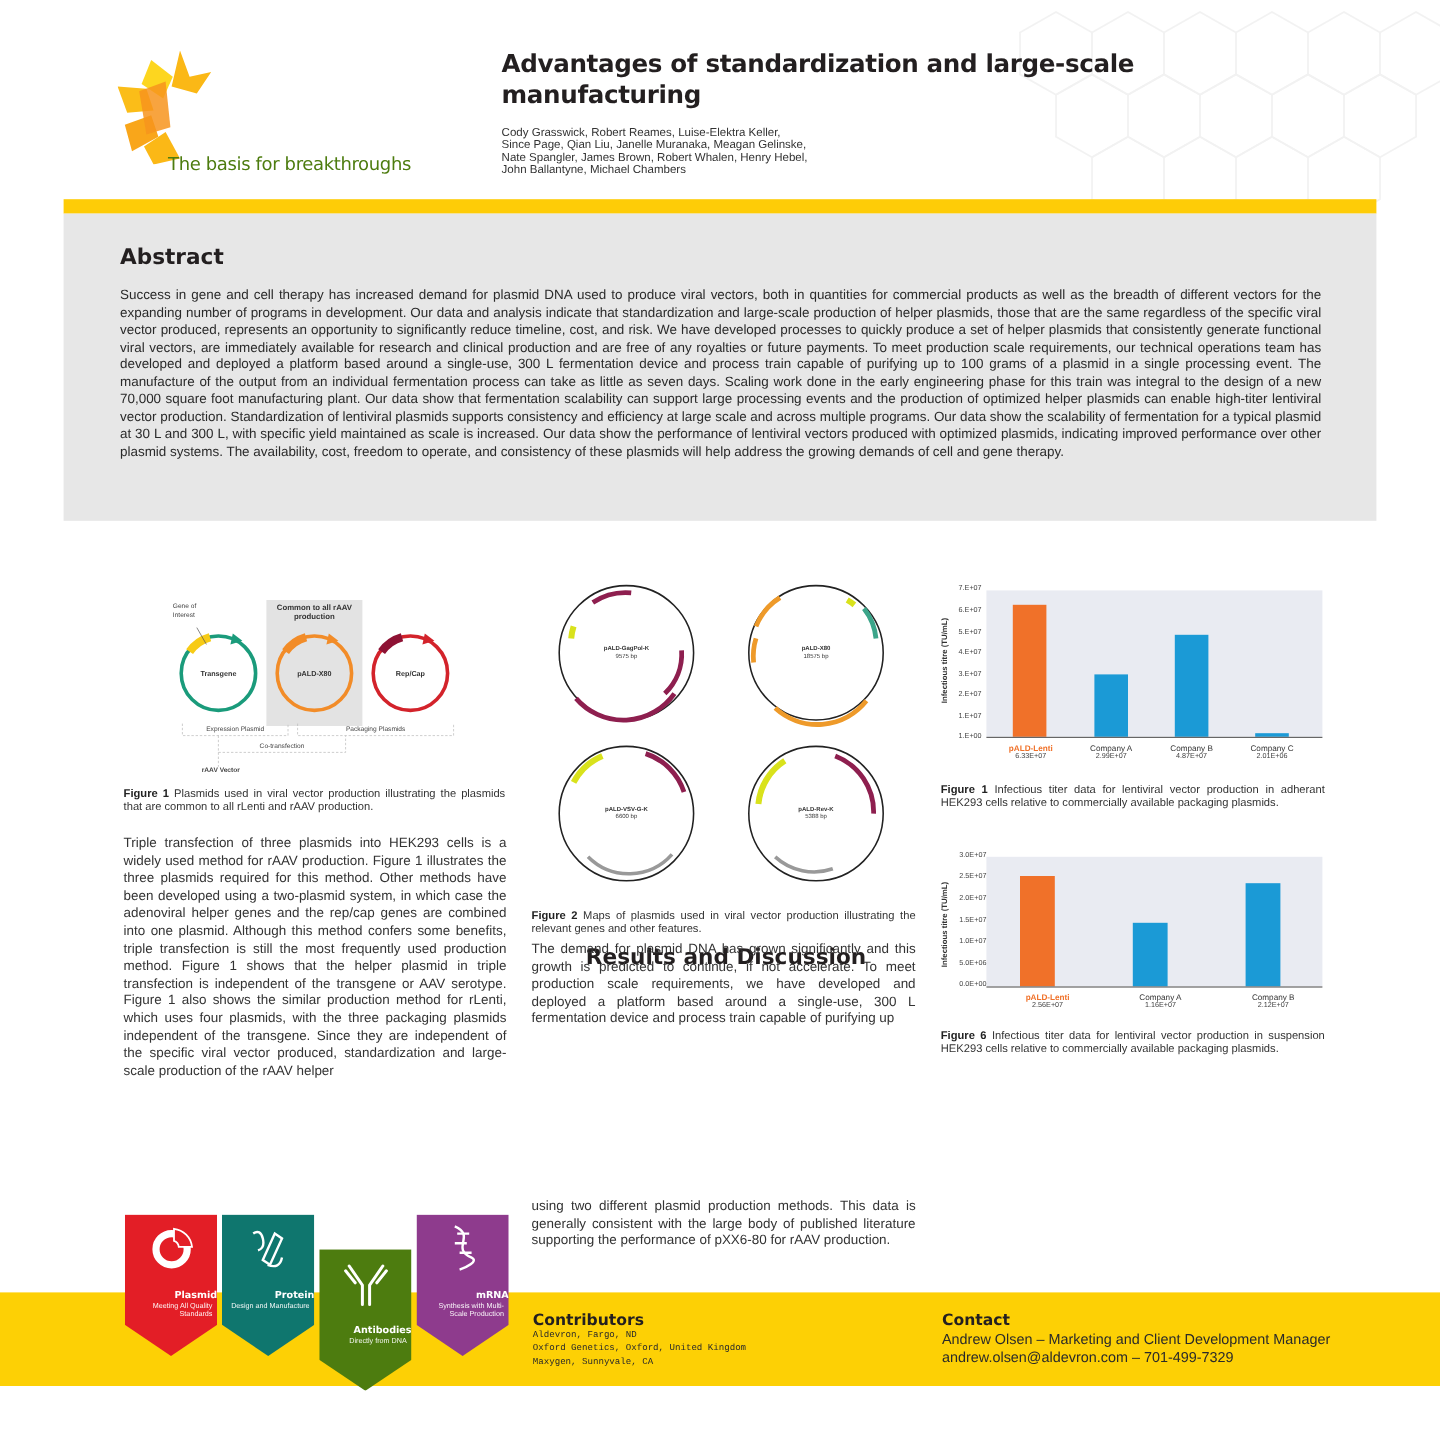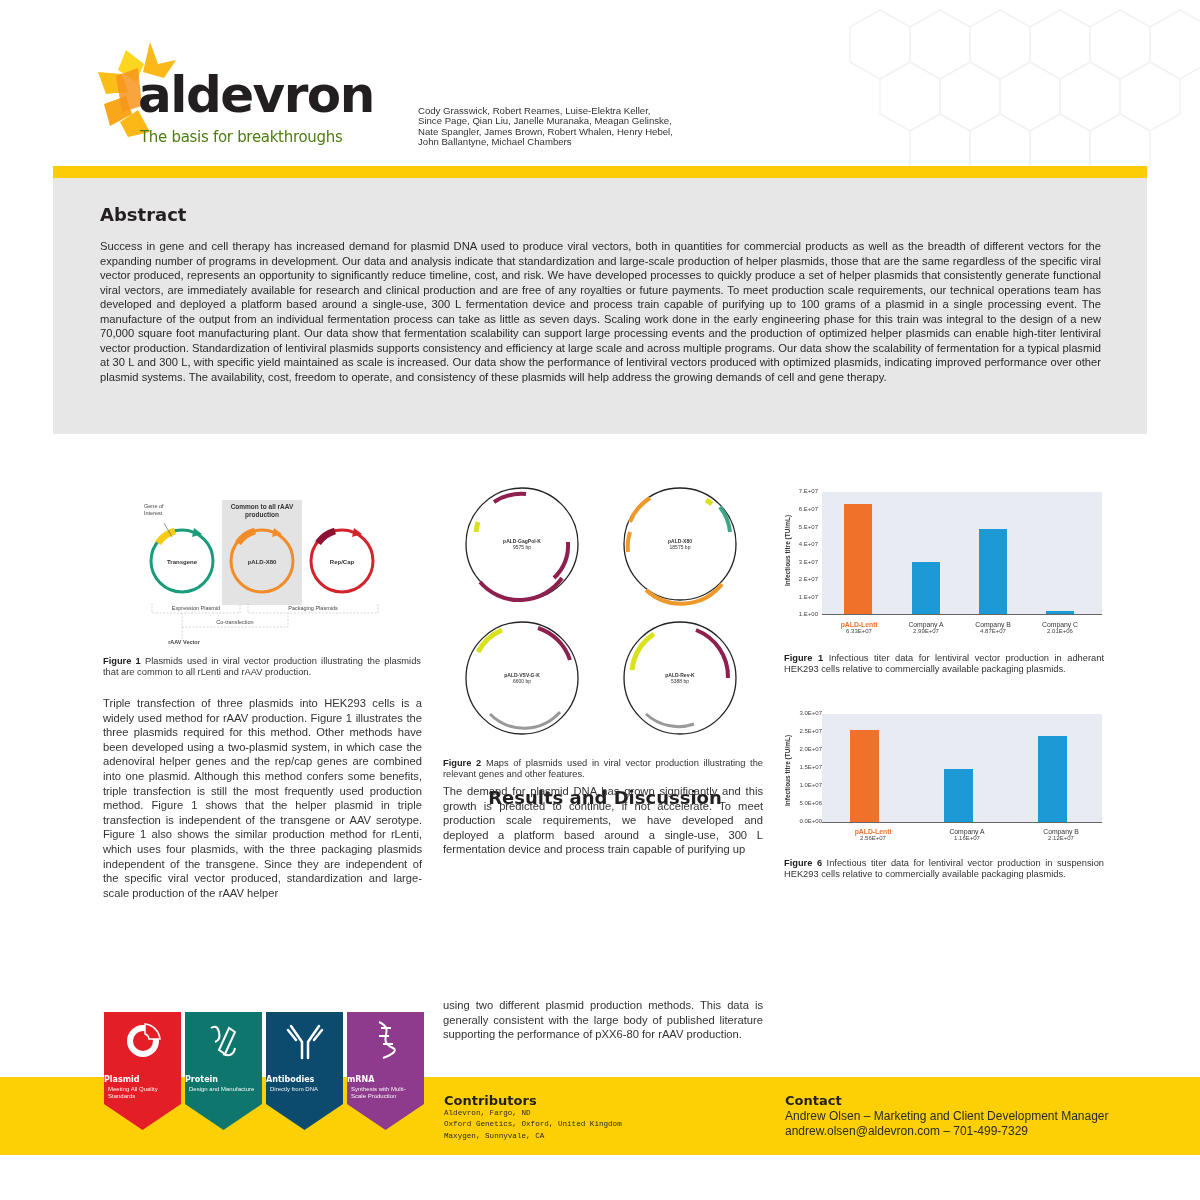--- a/index.html
+++ b/index.html
@@ -42,21 +42,21 @@
   .axis-line { position: absolute; height: 1px; background: #666; }
 
   .results-title { left: 440px; top: 787px; width: 330px; text-align: center; font-family: "DejaVu Sans", sans-serif; font-weight: bold; font-size: 18px; color: #231f20; }
 
   
   .footer-band { left: 0; top: 1077px; width: 1200px; height: 78px; background: #fdd005; }
   .footer-h { font-family: "DejaVu Sans", sans-serif; font-weight: bold; color: #231f20; font-size: 13px; }
   .contributors-text { font-size: 7.6px; line-height: 11.3px; color: #2a2a2a; }
   .contact-text { font-size: 12px; line-height: 15px; color: #2a2a2a; }
 
-  .badge { position: absolute; top: 1012px; width: 77px; height: 118px; clip-path: polygon(0 0, 100% 0, 100% 78%, 50% 100%, 0 78%); color: #fff; text-align: left; }
+  .badge { position: absolute; top: 1012px; width: 77px; height: 118px; clip-path: polygon(0 0, 100% 0, 100% 78%, 50% 100%, 0 78%); color: #fff; text-align: right; }
   .badge .bt { position: absolute; top: 63px; left: 0; width: 100%; font-family: "DejaVu Sans", sans-serif; font-weight: bold; font-size: 8px; }
   .badge .bs { position: absolute; top: 74px; left: 4px; width: 69px; font-size: 6px; line-height: 7.2px; opacity: 0.95; }
   .badge .bi { position: absolute; top: 8px; left: 20px; width: 38px; height: 40px; }
 
   .hex-deco { left: 820px; top: 0; width: 380px; height: 170px; opacity: 0.5; }
 </style>
 </head>
 <body>
 
 <svg class="abs hex-deco" viewBox="0 0 380 170">
@@ -81,25 +81,25 @@
 
 <div class="abs logo">
   <svg class="logo-star" viewBox="0 0 80 95">
     <polygon points="52,0 60,22 78,18 66,36 45,30" fill="#fbb816"></polygon>
     <polygon points="28,8 46,22 38,40 20,28" fill="#fdd107" opacity="0.9"></polygon>
     <polygon points="0,30 24,32 30,50 8,52" fill="#fbbd18"></polygon>
     <polygon points="6,62 28,54 34,72 12,84" fill="#f9a61a"></polygon>
     <polygon points="22,80 40,68 52,90 30,95" fill="#fbb816"></polygon>
     <polygon points="18,34 40,26 44,64 24,70" fill="#f7941d" opacity="0.85"></polygon>
   </svg>
-  <span class="logo-word">aldevron</span>
   <span class="logo-tag">The basis for breakthroughs</span>
 </div>
 
 <div class="abs title">
+  <div>Advantages of standardization and large-scale manufacturing</div>
 </div>
 <div class="abs authors">
   <div>Cody Grasswick, Robert Reames, Luise-Elektra Keller,</div>
   <div>Since Page, Qian Liu, Janelle Muranaka, Meagan Gelinske,</div>
   <div>Nate Spangler, James Brown, Robert Whalen, Henry Hebel,</div>
   <div>John Ballantyne, Michael Chambers</div>
 </div>
 
 <div class="abs yellow-bar"></div>
 <div class="abs abstract-box"></div>
@@ -253,21 +253,21 @@
   <svg class="bi" viewBox="0 0 38 40">
     <g fill="none" stroke="#fff" stroke-width="2">
       <path d="M6,8 Q12,4 14,12 Q16,20 10,22"></path>
       <path d="M14,30 L24,8 L30,12 L20,34 Z"></path>
       <path d="M18,34 Q28,38 30,28"></path>
     </g>
   </svg>
   <div class="bt">Protein</div>
   <div class="bs">Design and Manufacture</div>
 </div>
-<div class="badge" style="left:266px;background:#0c4a6e;">
+<div class="badge" style="left:266px;background:#4d7c0f;margin-top:29px;">
   <svg class="bi" viewBox="0 0 38 40">
     <g fill="none" stroke="#fff" stroke-width="2.5" stroke-linecap="round">
       <path d="M16,38 V22 L5,6"></path>
       <path d="M22,38 V22 L33,6"></path>
       <path d="M10,20 L2,10"></path>
       <path d="M28,20 L36,10"></path>
     </g>
   </svg>
   <div class="bt">Antibodies</div>
   <div class="bs">Directly from DNA</div>

